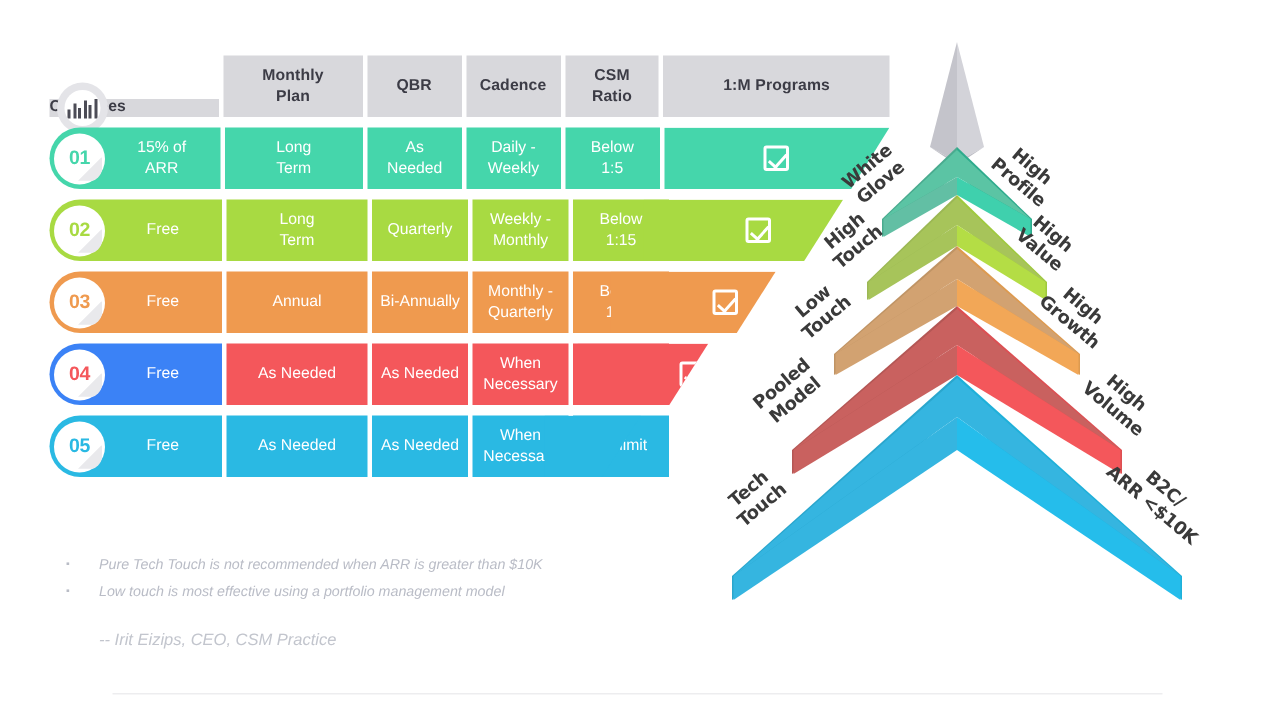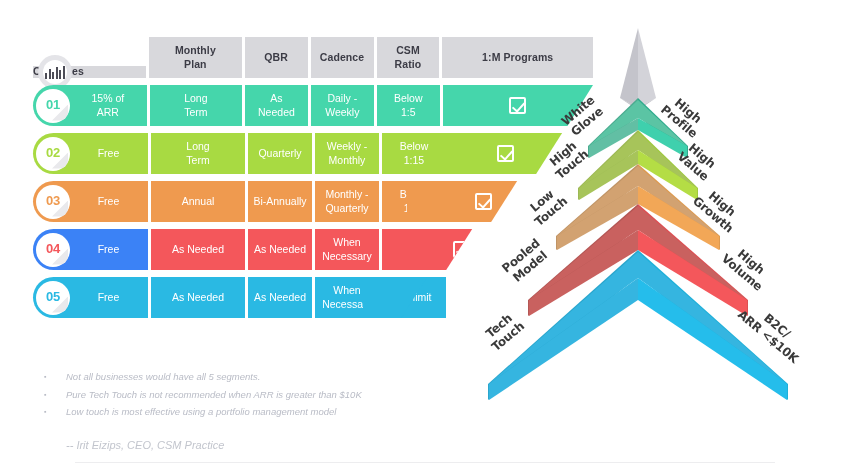--- a/index.html
+++ b/index.html
@@ -435,24 +435,20 @@
 
   <div class="plabel left" style="left: -8px; top: 300px; width: 84px; transform: rotate(-40deg); white-space: pre-line;">Tech
 Touch</div>
   <div class="plabel right" style="left: 252px; top: 300px; width: 100px; transform: rotate(40deg); white-space: pre-line;">B2C/
 ARR &lt;$10K</div>
 </div>
 
 <div id="notes">
   <div class="nrow">
     <span class="bul">▪</span>
-    <span>Not all businesses would have all 5 segments.</span>
-  </div>
-  <div class="nrow">
-    <span class="bul">▪</span>
     <span>Pure Tech Touch is not recommended when ARR is greater than $10K</span>
   </div>
   <div class="nrow">
     <span class="bul">▪</span>
     <span>Low touch is most effective using a portfolio management model</span>
   </div>
   <div class="credit">-- Irit Eizips, CEO, CSM Practice</div>
 </div>
 
 <div id="bottom-rule"></div>

